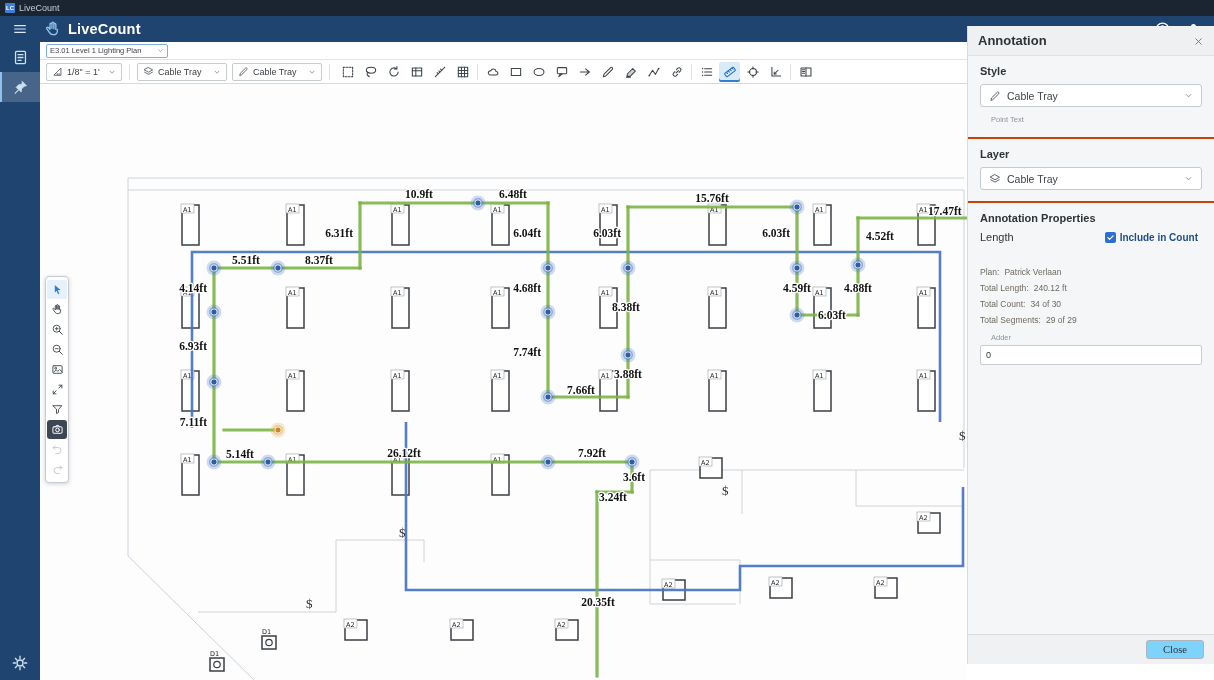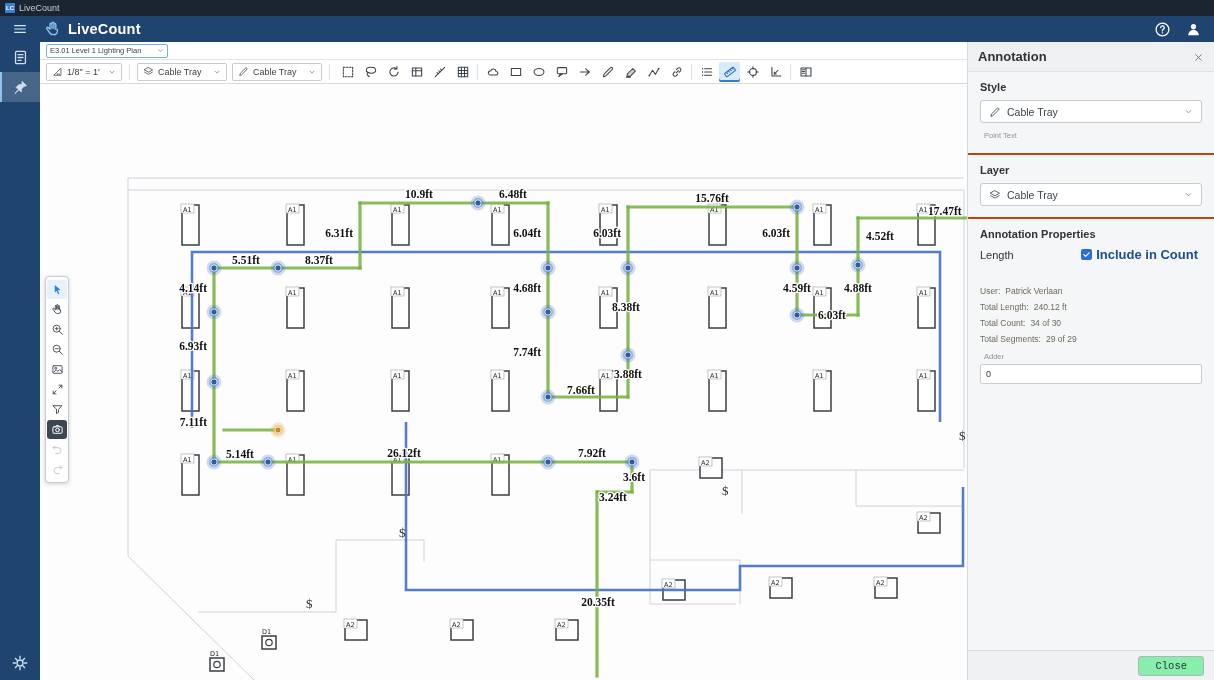--- a/index.html
+++ b/index.html
@@ -62,43 +62,43 @@
 
   
   .palette{position:absolute;left:5px;top:192px;width:24px;background:#fff;border:1px solid #c6ccd2;border-radius:4px;box-shadow:0 1px 4px rgba(0,0,0,.18);display:flex;flex-direction:column;align-items:center;padding:3px 0;gap:1px;z-index:5}
   .pbtn{width:20px;height:19px;background:none;border:none;color:#4a525b;display:flex;align-items:center;justify-content:center;padding:0;cursor:pointer}
   .pbtn .ic{width:13px;height:13px}
   .pbtn.active{color:#2f80d0;background:#e7f1fb;border-radius:2px}
   .pbtn.dark{background:#3d4754;color:#fff;border-radius:3px}
   .pbtn.disabled{color:#c2c8cf}
 
   
-  .panel{position:absolute;left:967px;top:42px;width:247px;height:638px;background:#f5f6f8;border-left:1px solid #d8dbde;display:flex;flex-direction:column}
+  .panel{position:absolute;left:967px;top:26px;width:247px;height:638px;background:#f5f6f8;border-left:1px solid #d8dbde;display:flex;flex-direction:column}
   .panel-head{height:30px;display:flex;align-items:center;justify-content:space-between;padding:0 10px;background:#eef0f2;border-bottom:1px solid #dfe2e5;flex:none}
   .panel-title{font-size:13px;font-weight:bold;color:#2e3338}
   .panel-close{background:none;border:none;width:11px;height:11px;color:#666;padding:0;cursor:pointer}
   .panel-body{flex:1;overflow:hidden}
   .sec{padding:9px 12px 11px}
   .sec + .sec{border-top:2px solid #c2410c}
   .sec-title{font-size:11px;font-weight:bold;color:#2e3338;margin-bottom:7px}
   .p-dd{height:23px;background:#fff;border:1px solid #c5cacf;border-radius:3px;display:flex;align-items:center;gap:6px;padding:0 8px;color:#3e444b;font-size:10.5px;cursor:pointer}
   .p-dd .ic{width:12px;height:12px;color:#4a525b}
   .p-dd .caret{width:9px;height:9px;margin-left:auto;color:#5a6168}
-  .mini{font-size:7.5px;color:#8d939a;margin:8px 4px 2px}
+  .mini{font-size:7.5px;color:#8d939a;margin:8px 11px 2px}
   .p-input{width:100%;height:20px;border:1px solid #c9cdd2;border-radius:2px;font-size:9px;padding:0 5px;color:#333;font-family:"Liberation Sans",sans-serif;background:#fff}
   .p-input::placeholder{font-style:italic;color:#a9aeb4}
   .len-row{display:flex;align-items:center;margin-bottom:24px}
   .len-label{font-size:11px;color:#333}
   .chk-group{display:flex;align-items:center;gap:4px;margin-left:auto;margin-right:4px;cursor:pointer}
   .chk{width:11px;height:11px;background:#2a6fd1;border-radius:2px;color:#fff;display:flex;align-items:center;justify-content:center}
   .chk .ic{width:9px;height:9px}
-  .chk-label{font-size:13px;color:#1d4e8f;font-weight:bold}
+  .chk-label{font-size:10px;color:#1d4e8f;font-weight:bold}
   .prop-row{font-size:8.5px;color:#6e6a60;margin-top:6px;display:flex;gap:5px}
   .panel-foot{height:30px;background:#eff1f3;border-top:1px solid #d9dcdf;display:flex;align-items:center;justify-content:flex-end;padding:0 10px;flex:none}
-  .close-btn{padding:3px 16px;background:#86efac;border:1px solid #aeb4ba;border-radius:3px;font-size:10.5px;color:#333;font-family:Liberation Mono, monospace;cursor:pointer}
+  .close-btn{padding:3px 16px;background:#7dd3fc;border:1px solid #aeb4ba;border-radius:3px;font-size:10.5px;color:#333;font-family:Liberation Serif, serif;cursor:pointer}
 </style>
 </head>
 <body>
 
 <div class="titlebar">
   <span class="mini-logo">LC</span>
   <span>LiveCount</span>
 </div>
 
 <div class="appbar">
@@ -783,21 +783,21 @@
                 <svg viewBox="0 0 24 24" fill="none" stroke="currentColor" stroke-width="1.8" stroke-linecap="round" stroke-linejoin="round">
                   <path d="M5 12.5l4.5 4.5L19 7.5" stroke-width="3.2"></path>
                 </svg>
               </span>
             </span>
           <span class="chk-label">Include in Count</span>
         </span>
       </div>
       <div id="prop-rows">
           <div class="prop-row">
-            <span>User:</span>
+            <span>Plan:</span>
             <span>Patrick Verlaan</span>
           </div>
           <div class="prop-row">
             <span>Total Length:</span>
             <span>240.12 ft</span>
           </div>
           <div class="prop-row">
             <span>Total Count:</span>
             <span>34 of 30</span>
           </div>

